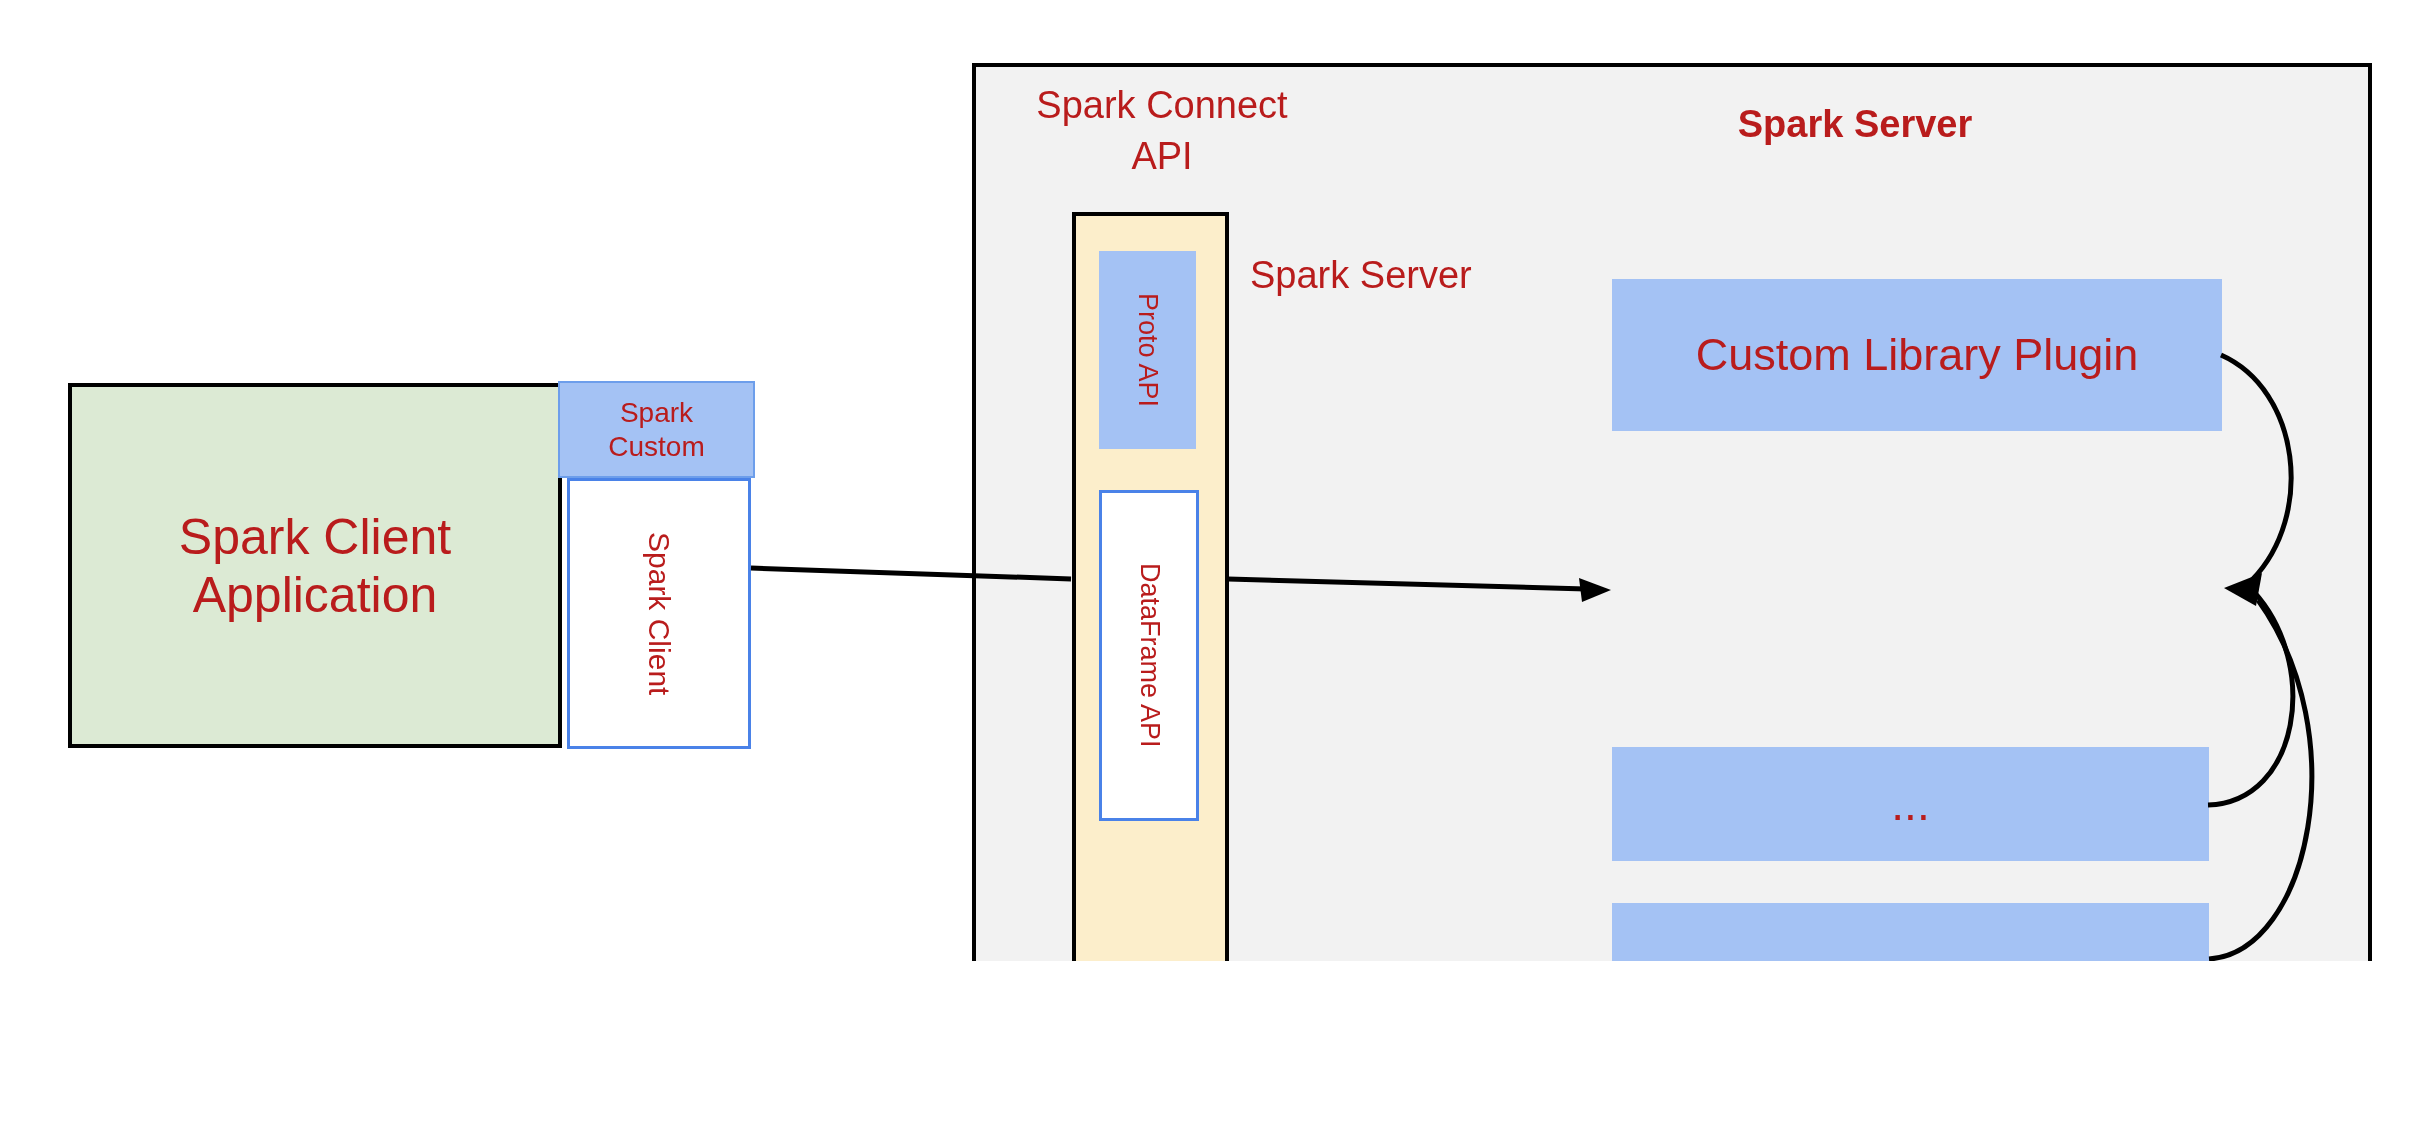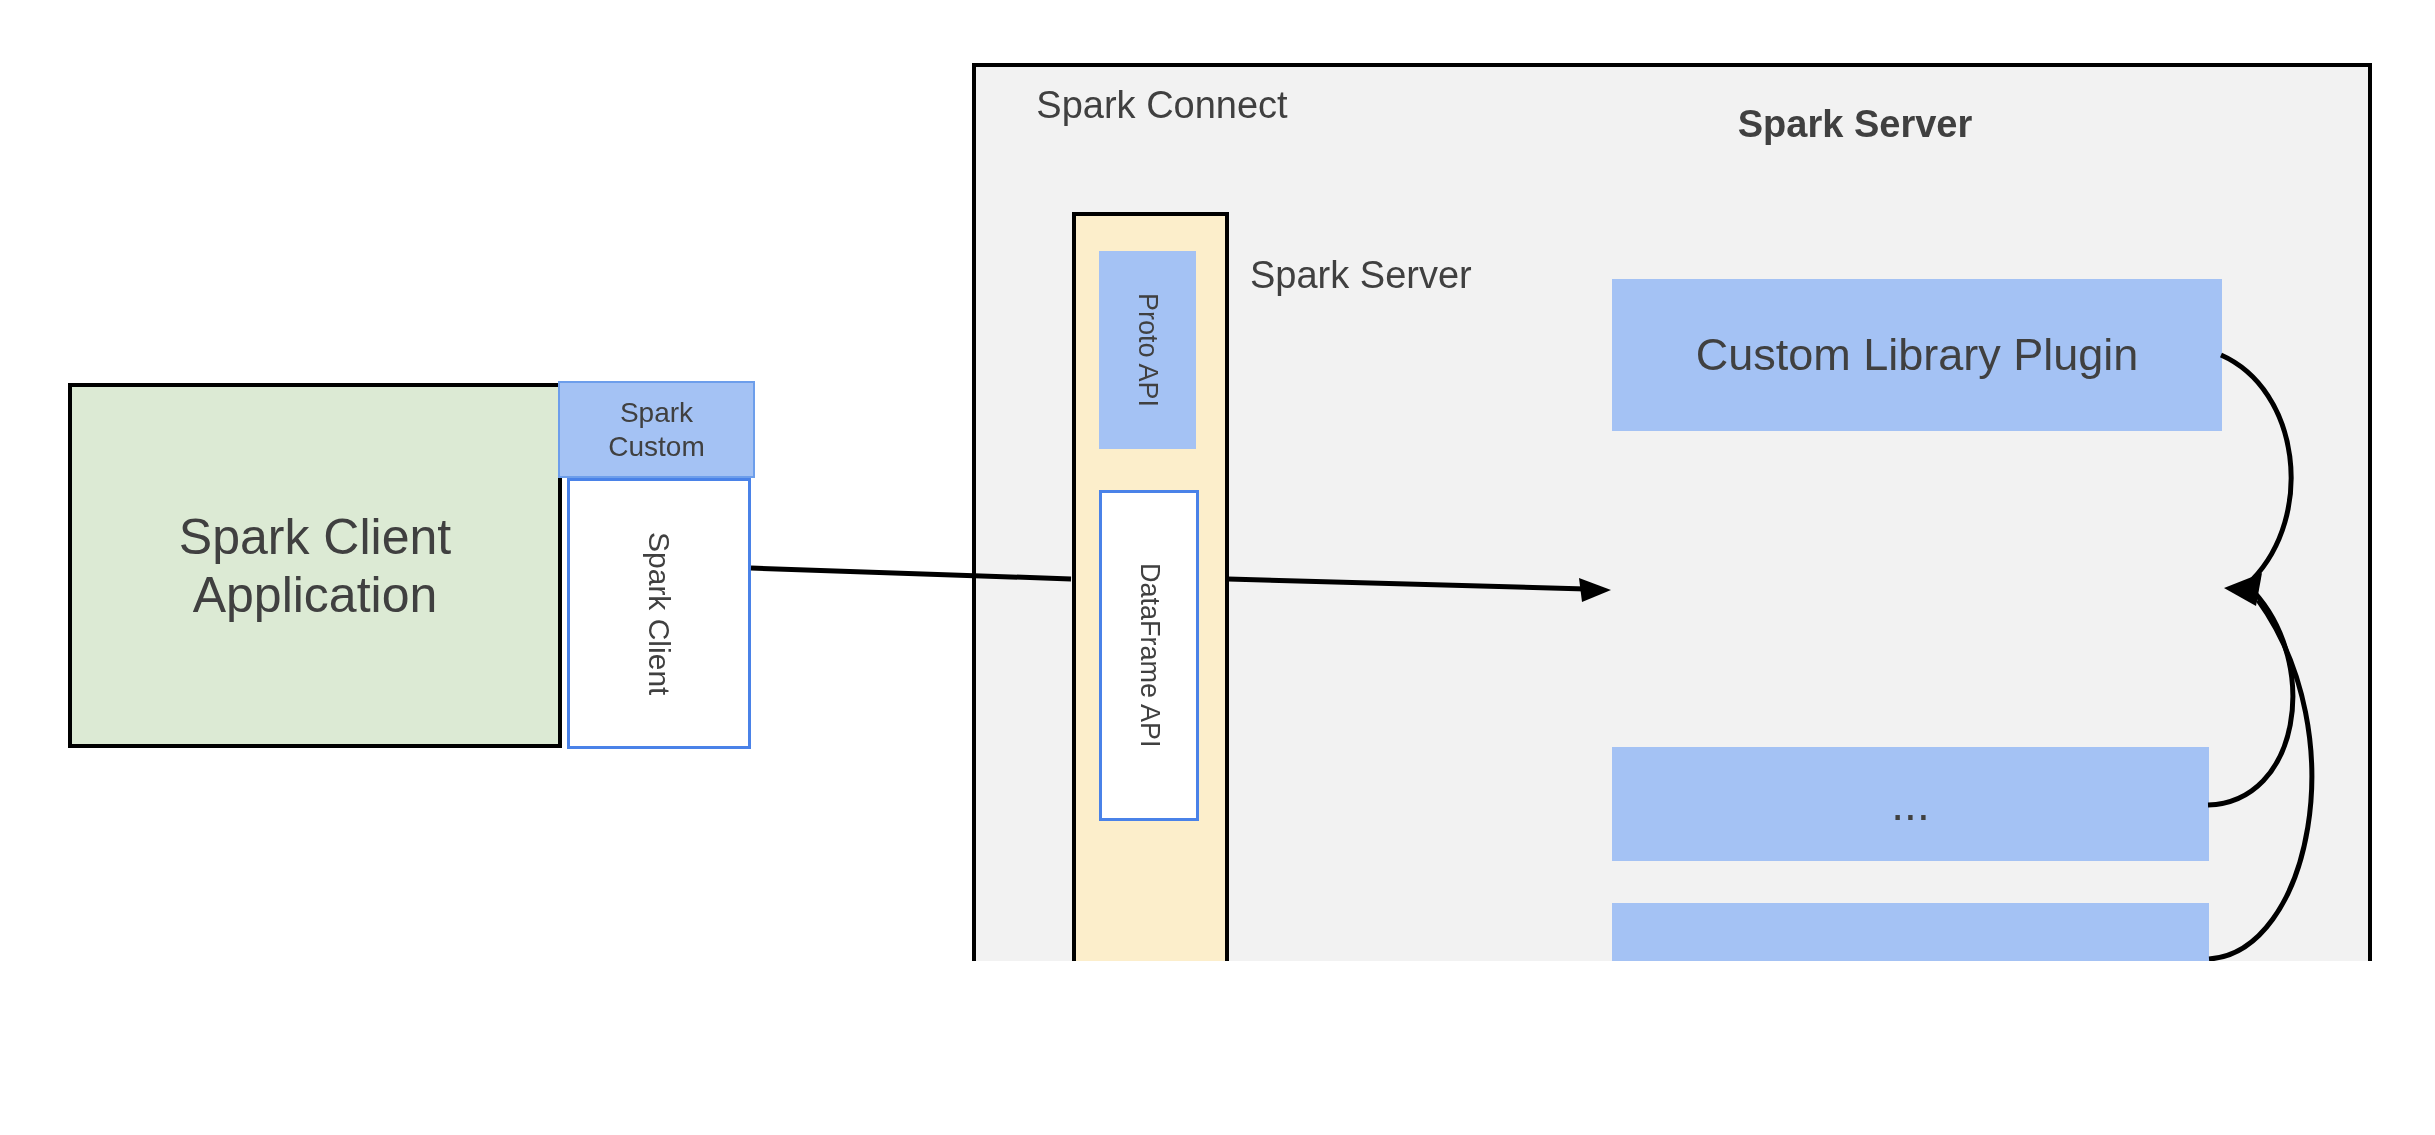--- a/index.html
+++ b/index.html
@@ -1,19 +1,19 @@
 <!DOCTYPE html>
 <html><head>
 <meta charset="utf-8">
 <title>Diagram</title>
 <style>
   html,body { margin:0; padding:0; background:#ffffff; }
   .canvas {
     position:relative; width:2435px; height:961px; overflow:hidden;
-    background:#ffffff; color:#404040;
+    background:#ffffff; color:#b91c1c;
     font-family:"Liberation Sans", sans-serif;
   }
   .abs { position:absolute; box-sizing:border-box; }
   .center { display:flex; align-items:center; justify-content:center; text-align:center; }
 
   
   .server-box { left:972px; top:63px; width:1400px; height:1028px;
                 background:#f2f2f2; border:4px solid #000; }
   .green-box  { left:68px;  top:383px; width:494px; height:365px;
                 background:#dcead4; border:4px solid #000;
@@ -57,20 +57,21 @@
 </style>
 </head>
 <body>
 
 <div class="canvas">
 
   <div class="abs server-box"></div>
 
   <div class="abs connect-title stack">
     <span>Spark Connect</span>
+    <span>API</span>
   </div>
 
   <div class="abs server-title">
     <span>Spark Server</span>
   </div>
 
   <div class="abs green-box center">
     <div class="stack">
       <span>Spark Client</span>
       <span>Application</span>

